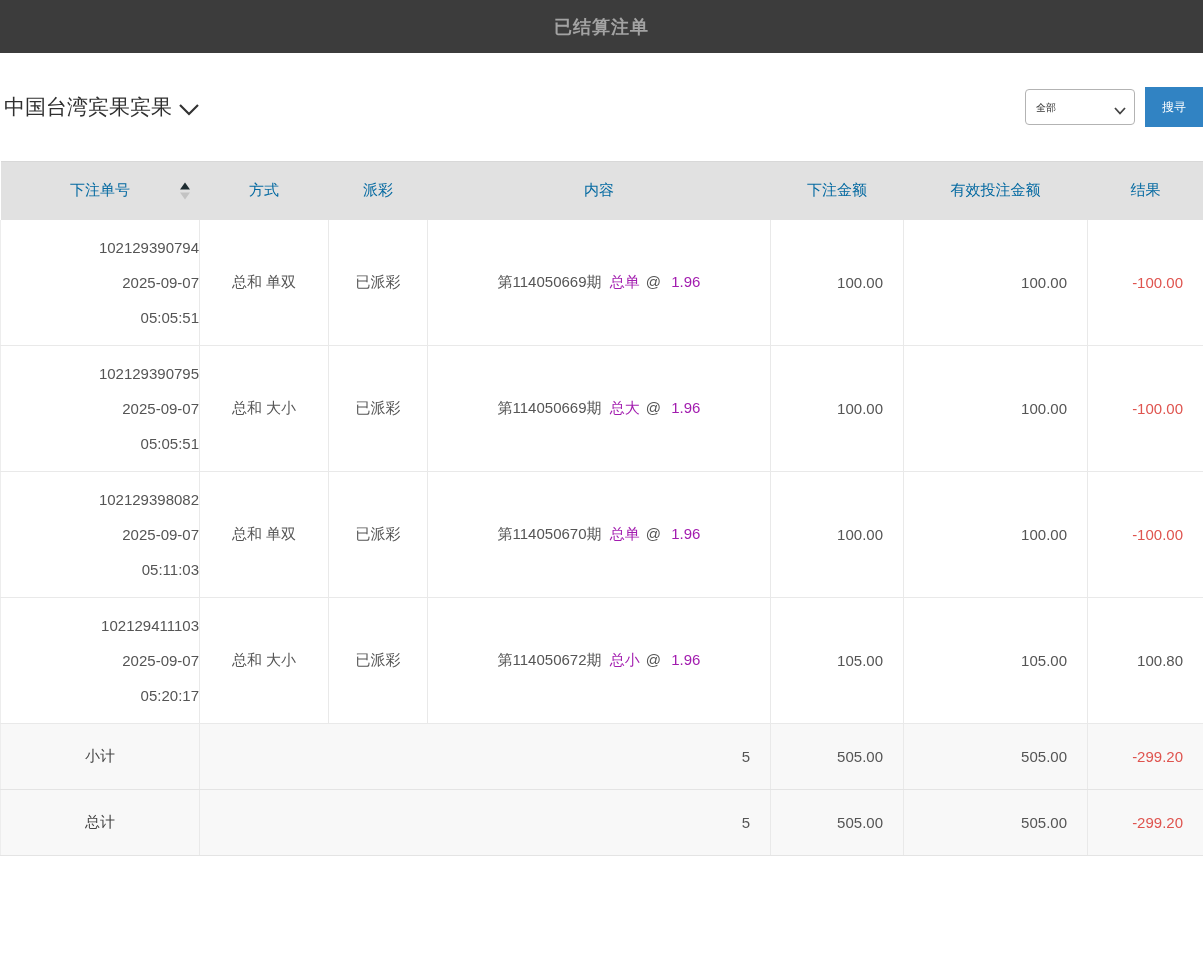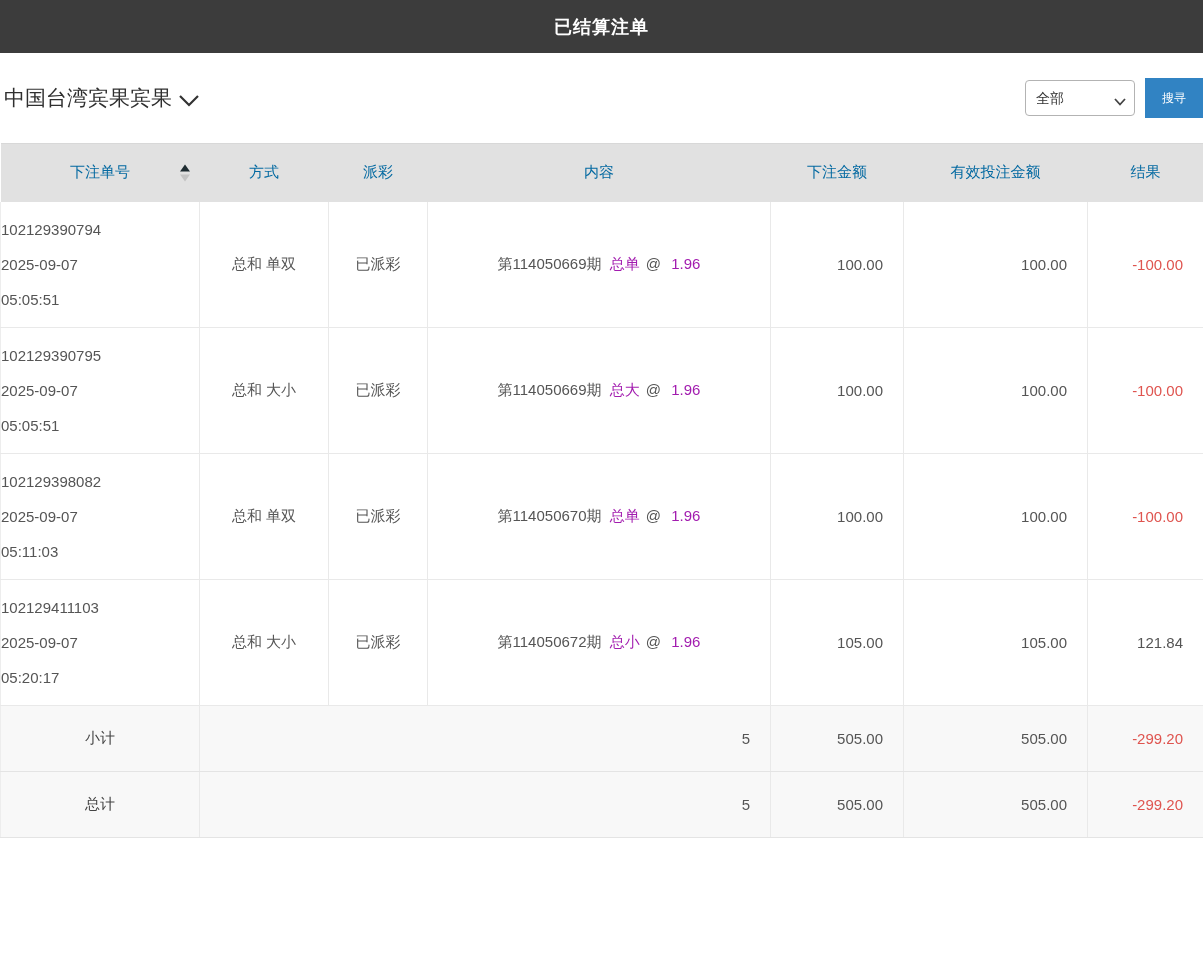--- a/index.html
+++ b/index.html
@@ -1,31 +1,31 @@
 <!DOCTYPE html>
 <html><head>
 <meta charset="utf-8">
 <style>
   * { margin:0; padding:0; box-sizing:border-box; }
   html,body { width:1203px; height:960px; overflow:hidden; background:#fff;
     font-family:"Liberation Sans","DejaVu Sans",sans-serif; }
 
   
   .titlebar { height:53px; background:#3c3c3c; display:flex; align-items:center; justify-content:center; }
-  .titlebar span { color:#ffffff; font-size:18px; font-weight:bold; letter-spacing:1px; }
+  .titlebar span { color:#a3a3a3; font-size:18px; font-weight:bold; letter-spacing:1px; }
 
   
-  .toolbar { height:90px; background:#fff; display:flex; align-items:center; justify-content:space-between; padding:0 0 0 4px; }
+  .toolbar { height:108px; background:#fff; display:flex; align-items:center; justify-content:space-between; padding:0 0 0 4px; }
   .game-select { display:flex; align-items:center; gap:6px; cursor:pointer; }
   .game-select .label { font-size:21px; color:#2f2f2f; }
   .game-select svg { margin-top:4px; }
   .controls { display:flex; align-items:center; gap:10px; }
   .select-wrap { position:relative; }
   .select-wrap select { -webkit-appearance:none; appearance:none; width:110px; height:36px;
-    border:1px solid #b3b3b3; border-radius:4px; background:#fff; font-size:14px; color:#333;
+    border:1px solid #b3b3b3; border-radius:4px; background:#fff; font-size:10px; color:#333;
     padding:0 24px 0 10px; font-family:inherit; }
   .sel-chev { position:absolute; right:9px; top:12px; pointer-events:none; }
   .order-input { width:225px; height:36px; border:1px solid #c6c6c6; border-radius:4px;
     font-size:15px; color:#333; padding:0 10px; font-family:inherit; }
   .order-input::placeholder { color:#9a9a9a; }
   .search-btn { width:58px; height:40px; background:#3183c3; color:#fff; border:none;
     font-size:12px; cursor:pointer; font-family:inherit; }
 
   
   table { width:1203px; border-collapse:collapse; table-layout:fixed; }
@@ -36,21 +36,21 @@
   .tri-up { width:0; height:0; border-left:5px solid transparent; border-right:5px solid transparent;
     border-bottom:7px solid #1e2c31; }
   .tri-down { width:0; height:0; border-left:5px solid transparent; border-right:5px solid transparent;
     border-top:7px solid #c3c3c3; }
 
   tbody td { border-bottom:1px solid #e9e9e9; border-right:1px solid #e9e9e9;
     font-size:15px; color:#555; background:#fff; }
   tbody td:first-child { border-left:1px solid #ededed; }
   tbody td:last-child  { border-right:1px solid #ededed; }
   tr.data-row td { height:126px; }
-  .c-order { text-align:left; }
+  .c-order { text-align:right; }
   .c-order div { line-height:35px; }
   .c-center { text-align:center; }
   .c-num { text-align:right; padding-right:20px; }
   .red { color:#a21caf; }
   .c-content .pick { margin:0 2px 0 4px; }
   .c-content .odds { margin-left:6px; }
   .c-result { color:#555; }
   .c-result.neg { color:#df544f; }
 
   tr.sum-row td { height:66px; background:#f8f8f8; border-bottom:1px solid #e4e4e4; }
@@ -180,21 +180,21 @@
     <td class="c-center">总和 大小</td>
     <td class="c-center">已派彩</td>
     <td class="c-center c-content">
       <span>第114050672期</span>
       <span class="red pick">总小</span>
       <span>@</span>
       <span class="red odds">1.96</span>
     </td>
     <td class="c-num">105.00</td>
     <td class="c-num">105.00</td>
-    <td class="c-num c-result">121.84</td>
+    <td class="c-num c-result">100.80</td>
   </tr>
 </tbody>
   <tbody>
     <tr class="sum-row">
       <td class="sum-label">小计</td>
       <td class="c-num" colspan="3">5</td>
       <td class="c-num">505.00</td>
       <td class="c-num">505.00</td>
       <td class="c-num c-result neg">-299.20</td>
     </tr>

